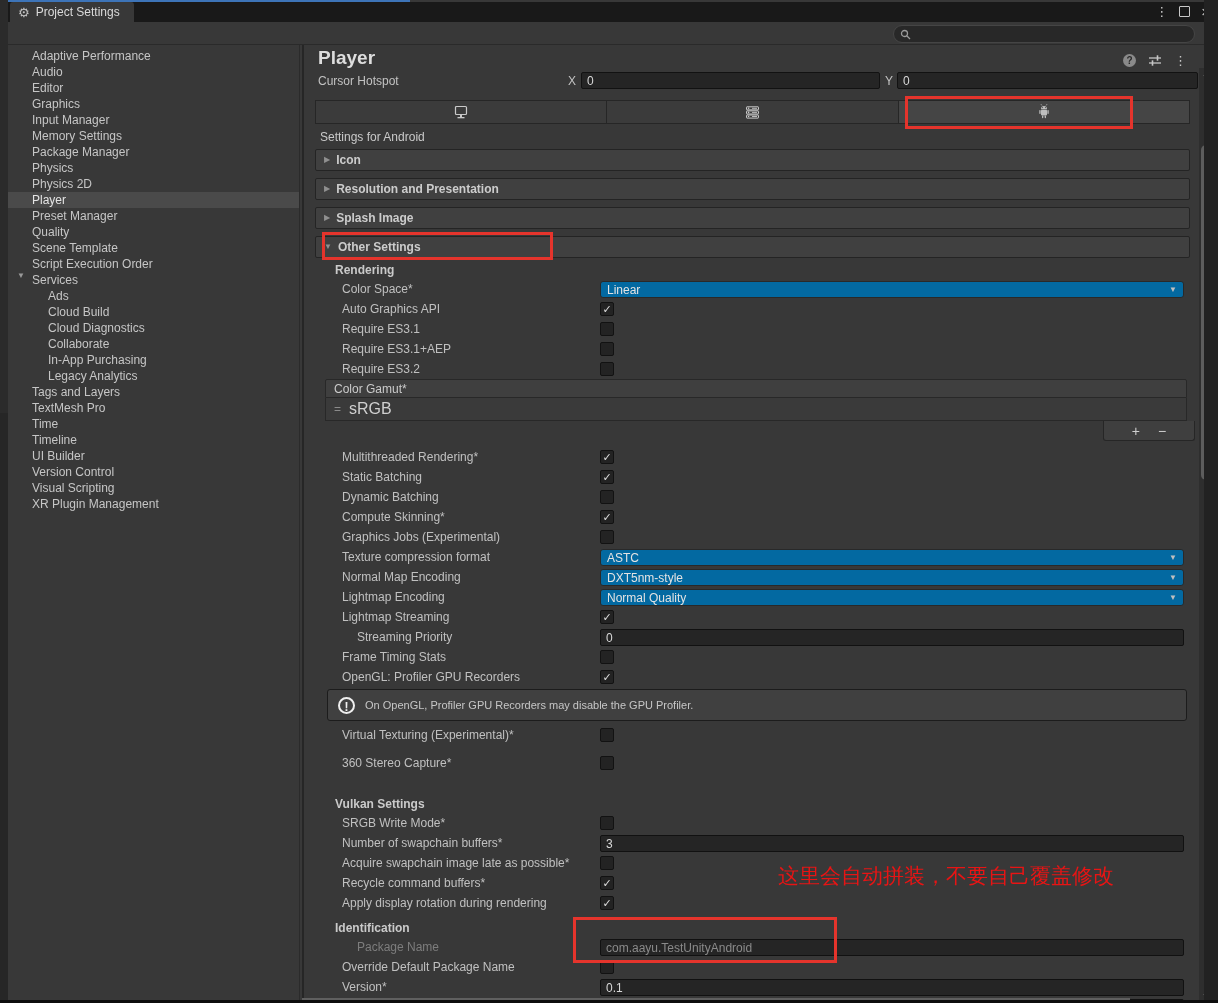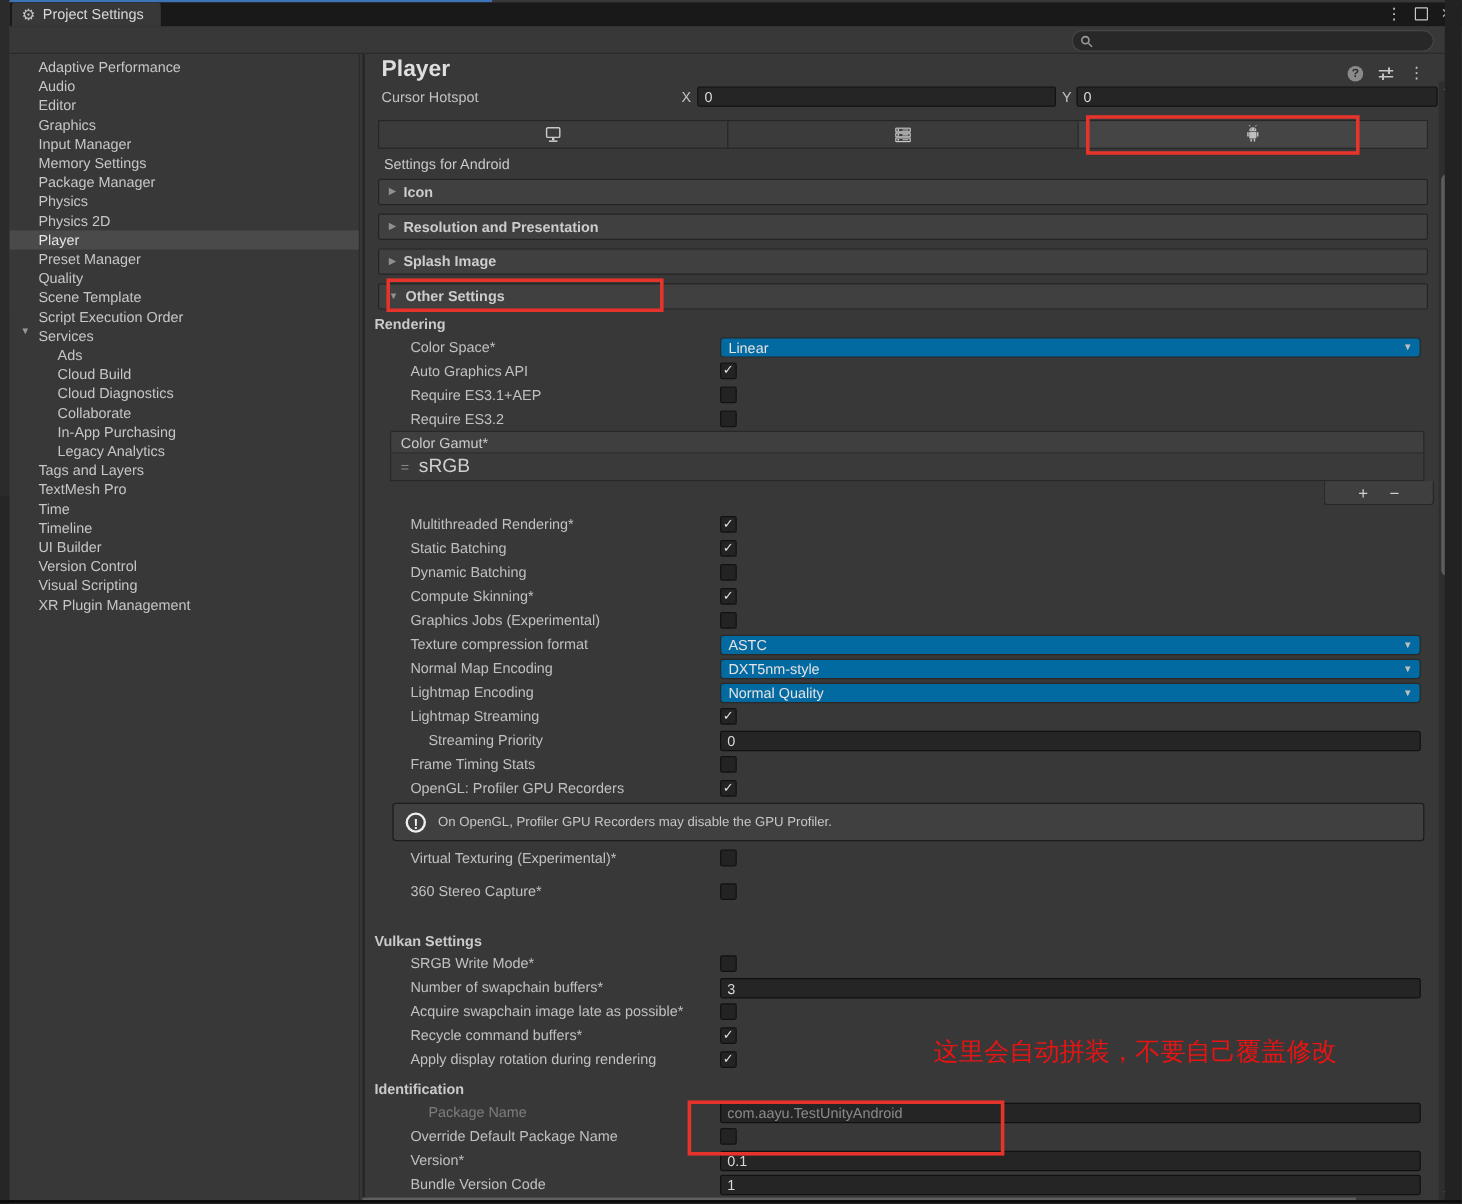--- a/index.html
+++ b/index.html
@@ -61,21 +61,21 @@
   .ptab{flex:1;display:flex;align-items:center;justify-content:center;border-right:1px solid #262626;cursor:default;}
   .ptab:last-child{border-right:none;background:#454545;}
 
   .settings-for{position:absolute;left:16px;top:85px;font-size:12px;color:#c9c9c9;}
 
   .section-bar{position:absolute;left:11px;width:875px;height:22px;background:#404040;border:1px solid #242424;border-radius:2px;box-sizing:border-box;display:flex;align-items:center;padding-left:8px;gap:6px;cursor:default;}
   .sb-label{font-size:12px;font-weight:bold;color:#cccccc;}
   .tri{font-size:8px;color:#909090;line-height:1;}
 
   .os-content{position:absolute;left:0;top:216px;width:897px;}
-  .group-title{height:18px;line-height:18px;padding-left:8px;font-size:12px;font-weight:bold;color:#cacaca;}
+  .group-title{height:18px;line-height:18px;padding-left:31px;font-size:12px;font-weight:bold;color:#cacaca;}
   .row{position:relative;height:20px;}
   .row-label{position:absolute;top:3px;font-size:12px;color:#c0c0c0;white-space:nowrap;}
   .lvl1{left:38px;} .lvl2{left:53px;text-align:right;}
   .row-label.dim{color:#7d7d7d;}
   .checkbox{position:absolute;left:296px;top:3px;width:12px;height:12px;background:#232323;border:1px solid #121212;border-radius:2px;color:#dedede;font-size:11px;line-height:12px;text-align:center;cursor:default;}
   .dropdown{position:absolute;left:296px;right:17px;top:2px;height:17px;background:#0369a1;border:1px solid #292929;border-radius:3px;display:flex;align-items:center;padding:0 6px;box-sizing:border-box;cursor:default;}
   .dd-value{font-size:12px;color:#e3e3e3;}
   .dd-arrow{margin-left:auto;font-size:8px;color:#bfbfbf;}
   .text-field{position:absolute;left:296px;right:17px;top:2px;height:15px;background:#252525;border:1px solid #111;border-radius:2px;color:#d8d8d8;font-size:12px;padding:0 5px;outline:none;font-family:inherit;}
   .text-field.dim{color:#8a8a8a;}
@@ -261,20 +261,24 @@
           <div class="dropdown">
             <span class="dd-value">Linear</span>
             <span class="dd-arrow">▼</span>
           </div>
         </div>
         <div class="row">
           <span class="row-label lvl1">Auto Graphics API</span>
           <span class="checkbox">✓</span>
         </div>
         <div class="row">
+          <span class="row-label lvl1">Require ES3.1</span>
+          <span class="checkbox"></span>
+        </div>
+        <div class="row">
           <span class="row-label lvl1">Require ES3.1+AEP</span>
           <span class="checkbox"></span>
         </div>
         <div class="row">
           <span class="row-label lvl1">Require ES3.2</span>
           <span class="checkbox"></span>
         </div>
 
         <div class="gamut">
           <div class="gamut-header">

